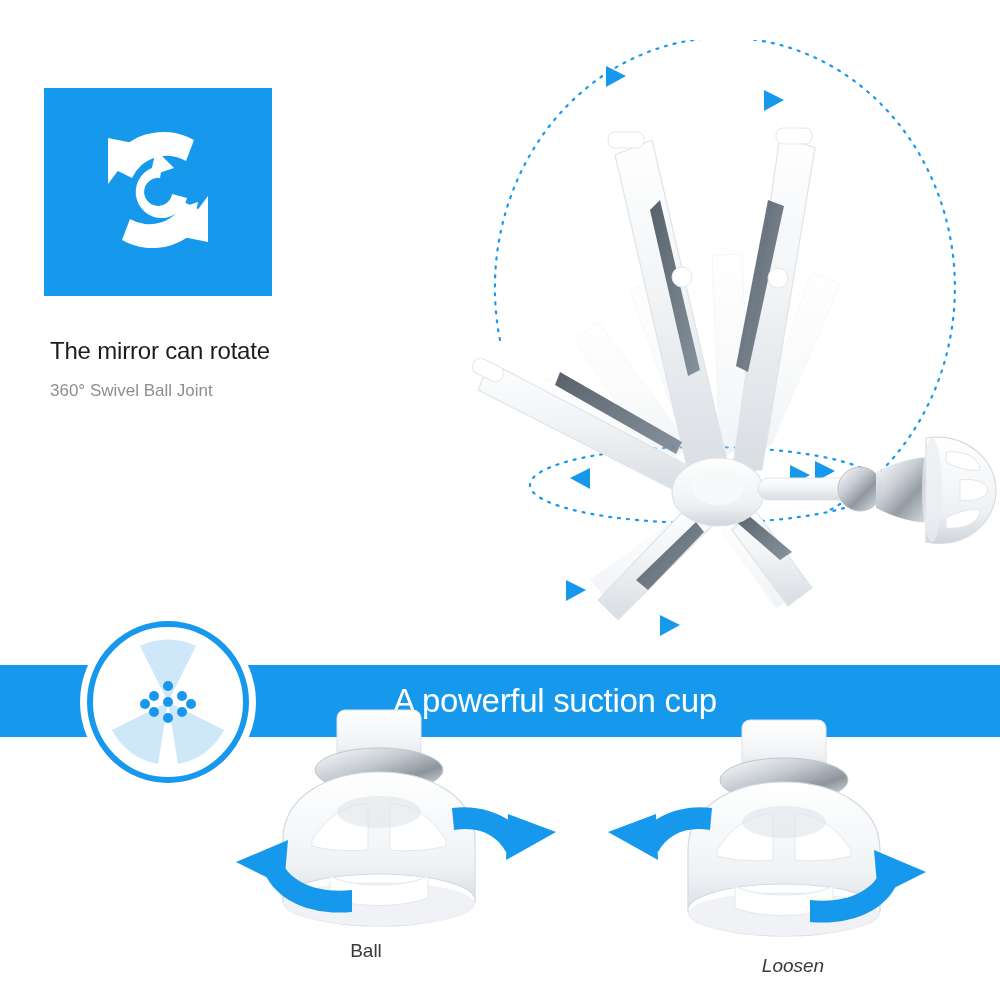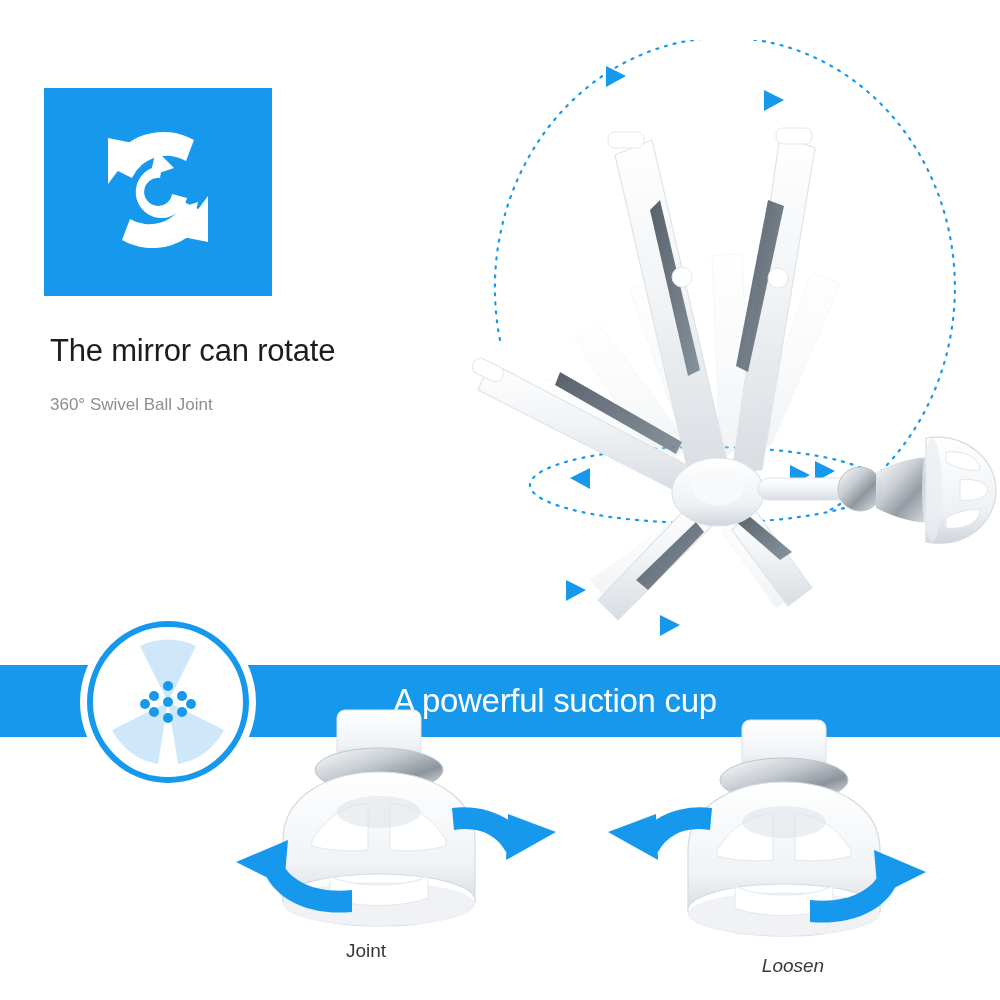--- a/index.html
+++ b/index.html
@@ -28,28 +28,28 @@
   #rotate-badge svg { display: block; }
 
   
   #headline {
     position: absolute;
     left: 50px;
     top: 336px;
     width: 340px;
   }
   #headline .h-line {
-    font-size: 31px;
+    font-size: 24px;
     line-height: 30px;
     color: #1d1d1d;
     font-weight: 400;
     letter-spacing: -0.2px;
   }
   #headline .sub {
-    margin-top: 28px;
+    margin-top: 14px;
     font-size: 17px;
     line-height: 22px;
     color: #8e8e8e;
     font-weight: 400;
   }
 
   
   #product-scene {
     position: absolute;
     left: 360px;
@@ -323,14 +323,14 @@
       <path d="M608,132 L658,160 L656,114 Z"></path>
     </g>
 
     <g fill="#1699ed">
       <path d="M900,176 C890,210 852,226 810,222 L810,200 C844,204 874,192 882,168 Z"></path>
       <path d="M926,172 L874,150 L878,196 Z"></path>
     </g>
   </svg>
 </div>
 
-<div class="cup-caption" id="caption-lock">Joint</div>
+<div class="cup-caption" id="caption-lock">Ball</div>
 <div class="cup-caption" id="caption-loosen">Loosen</div>
 
 </body></html>

